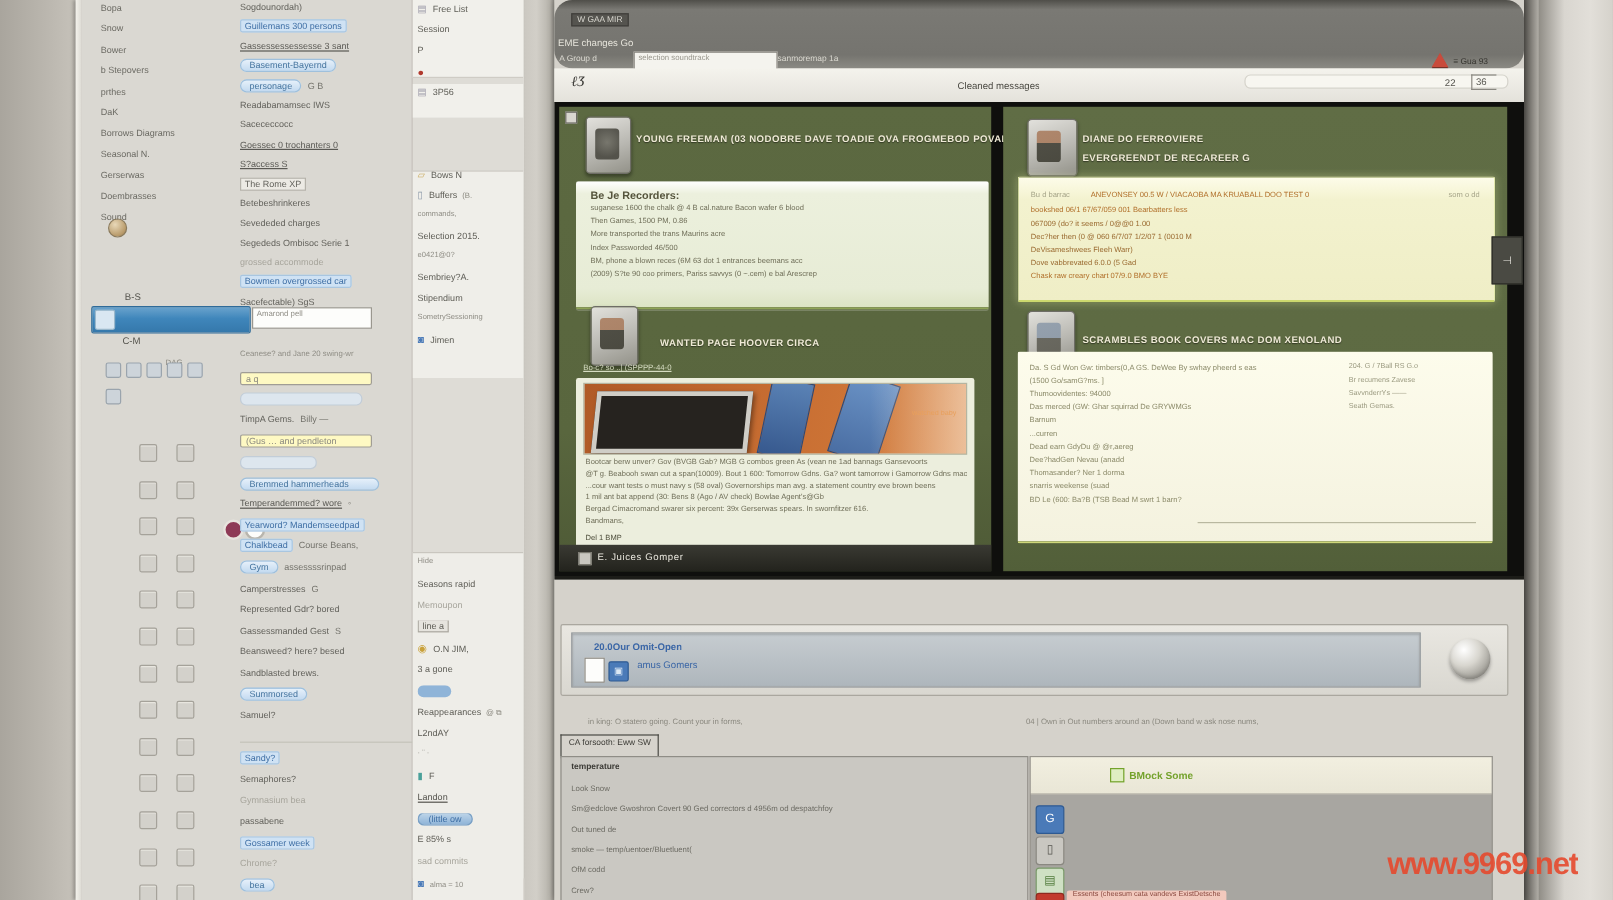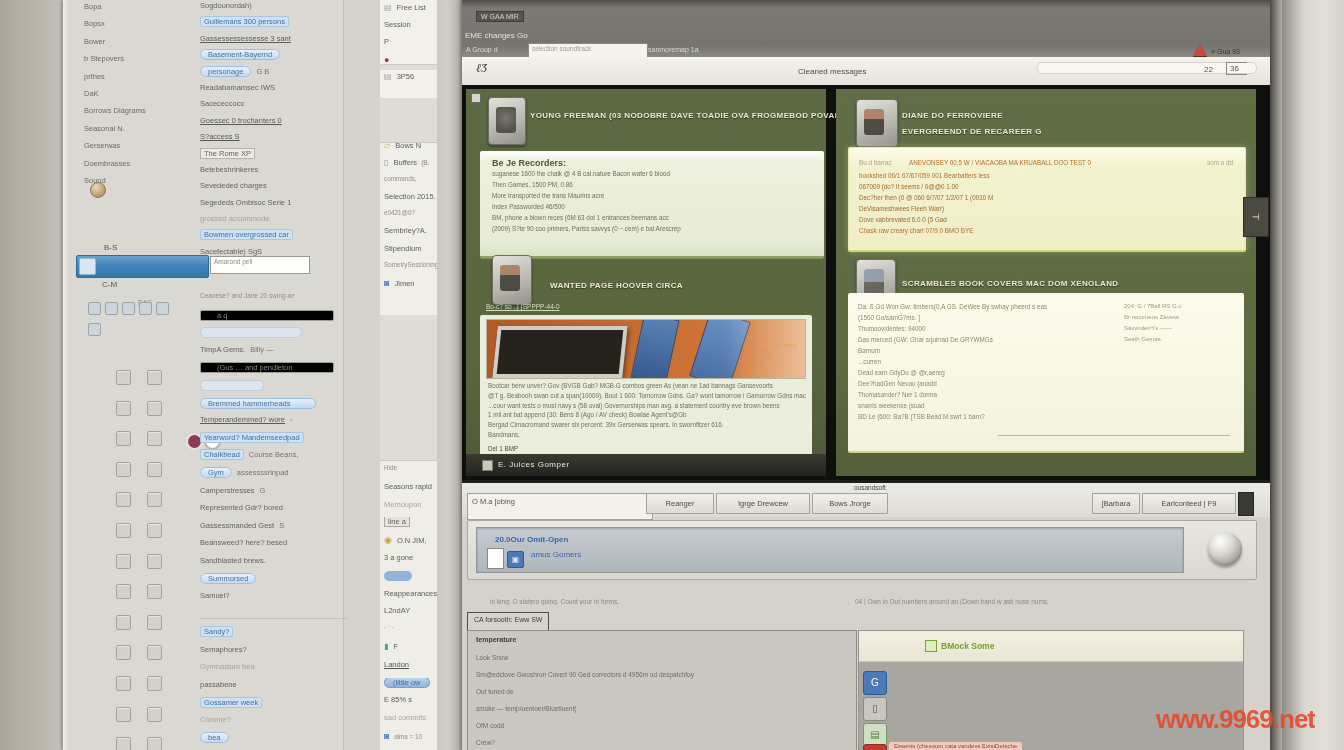--- a/index.html
+++ b/index.html
@@ -43,31 +43,31 @@
   .twin-dot-b{left:136px;top:433px;width:13px;height:13px;border-radius:50%;background:#fdfdfb;border:2px solid #b8b5ad;}
 
   .entries{left:132px;top:1px;width:148px;}
   .s-row{position:relative;height:16.4px;font-size:7.5px;color:#63625c;white-space:nowrap;overflow:visible;}
   .lower .s-row{height:17.6px;}
   .s-row .r{margin-left:5px;color:#73726b;}
   .s-row.hl .txt{background:#cfe2f4;border:1px solid #a9c6e0;border-radius:2px;padding:0 3px;color:#3f6fa5;}
   .s-row.link .txt{text-decoration:underline;color:#5a5954;}
   .s-row.pill .txt{background:linear-gradient(#e6f0fa,#c3daf0);border:1px solid #9fc0dc;border-radius:6px;
     padding:0 7px;color:#46759f;}
-  .s-row.field .txt{background:#000000;border:1px solid #a09d95;border-radius:2px;padding:0 16px;color:#8a887f;}
+  .s-row.field .txt{background:#fef9c3;border:1px solid #a09d95;border-radius:2px;padding:0 4px;color:#8a887f;}
   .s-row.pillfaint .txt{display:inline-block;background:#dde6ee;border:1px solid #c2cdd8;border-radius:5px;height:9px;}
   .s-row.faint{color:#a7a59c;}
   .s-row.tiny{font-size:6.5px;color:#8f8d85;}
   .s-row.boxed .txt{border:1px solid #b5b2aa;background:#eceae4;padding:0 3px;}
   .s-row.wide .txt{display:inline-block;min-width:100px;}
   .s-row.mid .txt{display:inline-block;min-width:62px;}
   .s-row.rule{border-bottom:1px solid #c4c2ba;height:9px;margin-bottom:8.6px;}
 
   
-  .col2{left:344px;top:0;width:93px;height:732px;background:#dedcd6;border-right:1px solid #b8b5ad;margin-left:36px;}
+  .col2{left:344px;top:0;width:93px;height:732px;background:#dedcd6;border-right:1px solid #b8b5ad;}
   .c2bg1{left:0;top:0;width:92px;height:64px;background:#f1f0eb;border-bottom:1px solid #cfccc5;}
   .c2bg2{left:0;top:70px;width:92px;height:28px;background:#f1f0eb;}
   .c2bg3{left:0;top:142px;width:92px;height:172px;background:#efeee9;border-top:1px solid #c9c6bf;}
   .c2bg4{left:0;top:460px;width:92px;height:290px;background:#eeede8;border-top:1px solid #c9c6bf;}
   .c2list{left:4px;top:3px;width:88px;}
   .c2list2{left:4px;top:464px;width:88px;}
   .c-row{position:relative;height:17.2px;font-size:7.5px;color:#5e5d56;white-space:nowrap;}
   .c2list2 .c-row{height:17.8px;}
   .c-row .r{margin-left:4px;color:#8a887f;font-size:6.5px;}
   .c-row.tiny{font-size:6.3px;color:#8f8d85;}
@@ -84,21 +84,21 @@
   .c-row.ic-yellow::before{content:"◉";color:#c9a13a;margin-right:3px;font-size:9px;}
   .c-row.teal::before{content:"▮";color:#4aa09a;margin-right:3px;font-size:8px;}
   .c-row.blueblob .txt{display:inline-block;width:28px;height:10px;background:#8fb4d8;border-radius:5px;}
 
   .gap-strip{left:437px;top:0;width:25px;height:750px;
     background:linear-gradient(90deg,#cbc8c1,#d2cfc8 40%,#b7b4ac 85%,#8f8c85);}
 
   
   .main{left:462px;top:0;width:808px;height:750px;background:#d5d2cb;box-shadow:0 0 6px rgba(0,0,0,.3);}
   .titlebar{left:0;top:0;width:808px;height:57px;
-    background:linear-gradient(180deg,#4f4e49 0,#7a7974 14%,#75746f 80%,#8b8a84 100%);}
+    background:linear-gradient(180deg,#4f4e49 0,#7a7974 14%,#75746f 80%,#8b8a84 100%);border-radius:15px;}
   .tb-chip{left:14px;top:11px;background:#55544f;color:#d8d6cf;font-size:7px;padding:1px 4px;border:1px solid #3f3e3a;}
   .tb-line2{left:3px;top:31px;color:#e6e4db;font-size:8px;}
   .tb-line3{left:4px;top:46px;color:#dcdad2;font-size:7px;}
   .tb-field{left:66px;top:43px;width:112px;height:14px;background:#f4f3ee;border:1px solid #8a8881;
     font-size:6.5px;color:#9a988f;padding:1px 3px;}
   .tb-suffix{left:186px;top:46px;color:#dcdad2;font-size:7px;}
   .warn-tri{left:731px;top:44px;width:0;height:0;border-left:7px solid transparent;
     border-right:7px solid transparent;border-bottom:12px solid #c84b3c;filter:drop-shadow(0 1px 0 #5a2a22);}
   .warn-txt{left:749px;top:48px;font-size:7px;color:#35342f;}
 
@@ -215,21 +215,21 @@
 
   <div class="a gutter-left"></div>
   <div class="a win-edge-left"></div>
   <div class="a win-shadow-right"></div>
   <div class="a bg-right"></div>
 
   <div class="a sidebar">
     <div class="a side-labels">
 
     <div class="s-lab">Bopa</div>
-        <div class="s-lab">Bopsx</div>
+        <div class="s-lab">Snow</div>
         <div class="s-lab">Bower</div>
         <div class="s-lab">b Stepovers</div>
         <div class="s-lab">prthes</div>
         <div class="s-lab">DaK</div>
         <div class="s-lab">Borrows Diagrams</div>
         <div class="s-lab">Seasonal N.</div>
         <div class="s-lab">Gerserwas</div>
         <div class="s-lab">Doembrasses</div>
         <div class="s-lab">Sound</div>
       </div>
@@ -642,30 +642,20 @@
             </div>
           <div class="hr-thin" style="left:150px;top:142px;width:232px;"></div>
         </div>
       </div>
     </div>
 
     <div class="a scroll-tab">⊣</div>
 
     <div class="a darkline"></div>
 
-    <div class="a toolbar2">
-      <div class="a t2hint nw">ousandsoft</div>
-      <div class="a t2field nw">O M.a [obing</div>
-      <div class="t2btn" style="left:184px;width:66px;">Reanger</div>
-      <div class="t2btn" style="left:254px;width:92px;">Igrge Drewcew</div>
-      <div class="t2btn" style="left:350px;width:74px;">Bows Jrorge</div>
-      <div class="t2btn" style="left:630px;width:46px;">[Barbara</div>
-      <div class="t2btn" style="left:680px;width:92px;">Earlconteed | F9</div>
-      <div class="a t2sq"></div>
-    </div>
 
     <div class="a search-band">
       <div class="search-inner">
         <div class="si-l1 nw">20.0Our Omit-Open</div>
         <div class="si-l2 nw">amus Gomers</div>
         <div class="si-doc"></div>
         <div class="si-blue">▣</div>
       </div>
       <div class="sphere"></div>
     </div>

